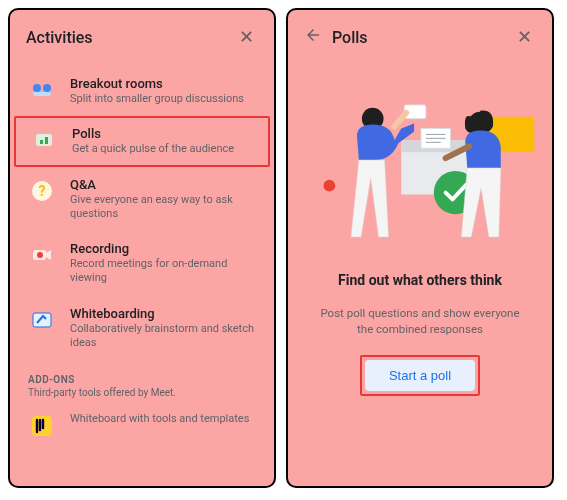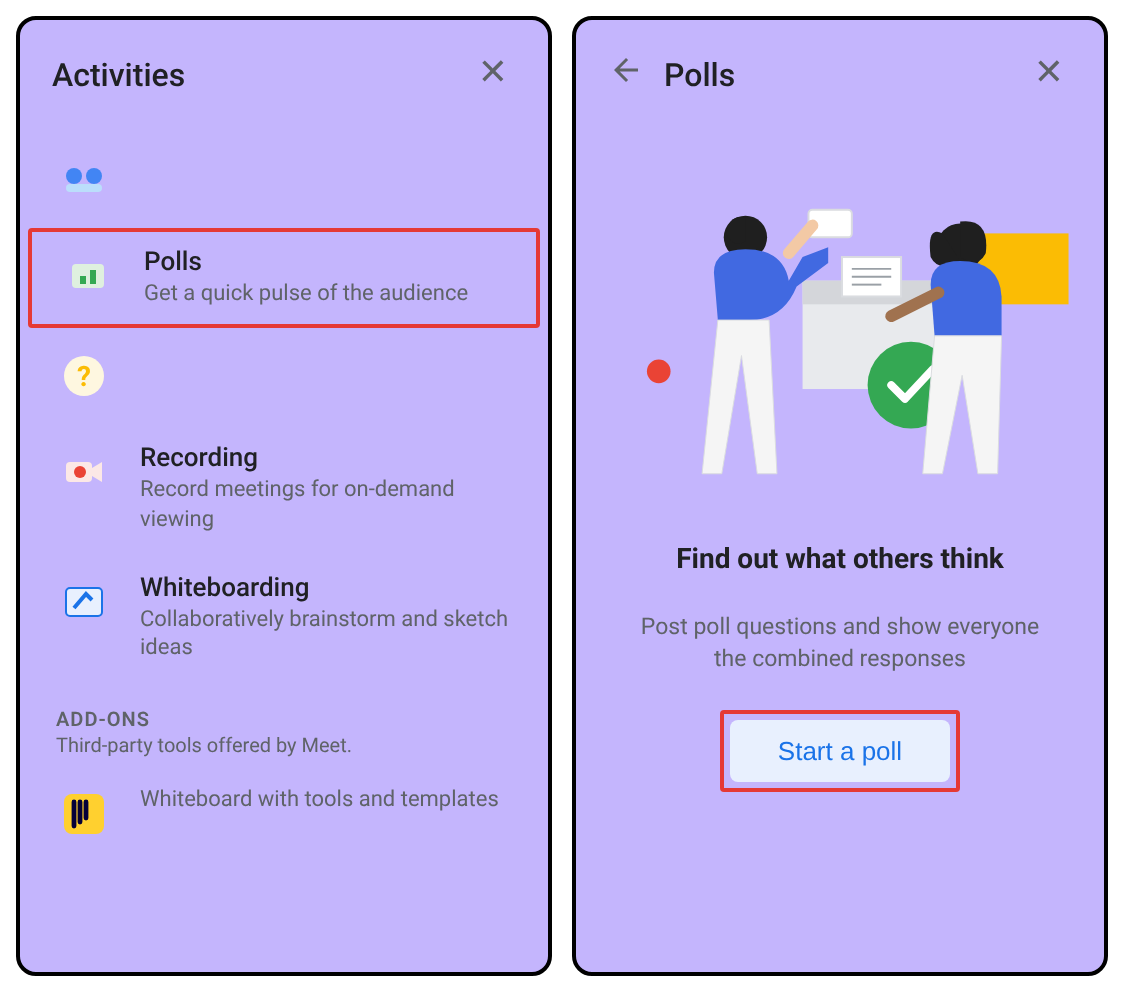--- a/index.html
+++ b/index.html
@@ -8,21 +8,21 @@
     background: #fff;
     padding: 8px;
     display: flex;
     gap: 10px;
   }
   .panel {
     width: 268px;
     height: 480px;
     border: 2px solid #000;
     border-radius: 10px;
-    background: #c4b5fd;
+    background: #fca5a5;
     padding: 14px 0 8px 0;
     overflow: hidden;
     position: relative;
   }
   .header {
     display: flex;
     align-items: center;
     justify-content: space-between;
     padding: 0 16px 10px 16px;
   }
@@ -140,20 +140,24 @@
   <div class="list">
 
     <div class="item">
       <span class="icon-wrap">
         <svg width="26" height="26" viewBox="0 0 26 26">
           <circle cx="8" cy="11" r="4" fill="#4285f4"></circle>
           <circle cx="18" cy="11" r="4" fill="#4285f4"></circle>
           <rect x="4" y="15" width="18" height="4" rx="2" fill="#bbdefb"></rect>
         </svg>
       </span>
+      <div>
+        <div class="item-title">Breakout rooms</div>
+        <div class="item-sub">Split into smaller group discussions</div>
+      </div>
     </div>
 
     <div class="item highlighted">
       <span class="icon-wrap">
         <svg width="26" height="26" viewBox="0 0 26 26">
           <rect x="5" y="7" width="16" height="12" rx="2" fill="#dff0df"></rect>
           <rect x="9" y="13" width="3" height="4" fill="#34a853"></rect>
           <rect x="14" y="10" width="3" height="7" fill="#34a853"></rect>
         </svg>
       </span>
@@ -163,20 +167,24 @@
       </div>
     </div>
 
     <div class="item">
       <span class="icon-wrap">
         <svg width="26" height="26" viewBox="0 0 26 26">
           <circle cx="13" cy="13" r="10" fill="#fef7e0"></circle>
           <text x="13" y="18" text-anchor="middle" font-size="14" font-weight="bold" fill="#fbbc04">?</text>
         </svg>
       </span>
+      <div>
+        <div class="item-title">Q&amp;A</div>
+        <div class="item-sub">Give everyone an easy way to ask questions</div>
+      </div>
     </div>
 
     <div class="item">
       <span class="icon-wrap">
         <svg width="26" height="26" viewBox="0 0 26 26">
           <rect x="4" y="8" width="13" height="10" rx="2" fill="#fce8e6"></rect>
           <polygon points="17,11 22,8 22,18 17,15" fill="#fce8e6"></polygon>
           <circle cx="11" cy="13" r="3" fill="#ea4335"></circle>
         </svg>
       </span>

